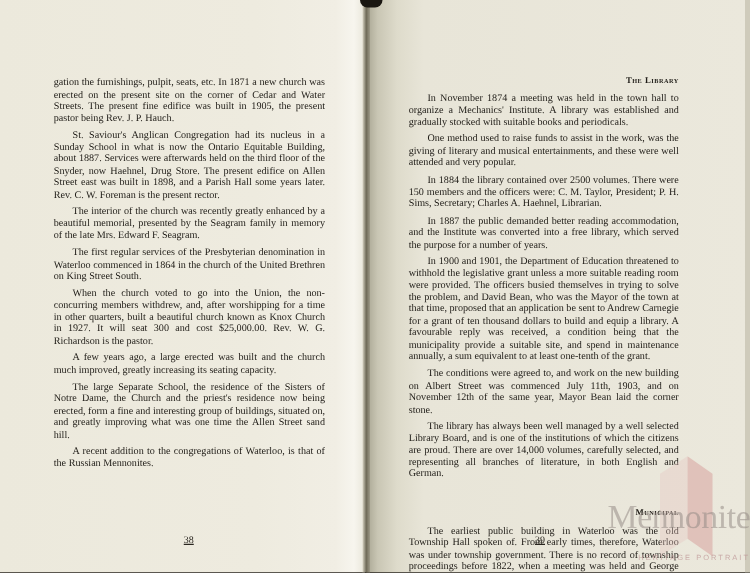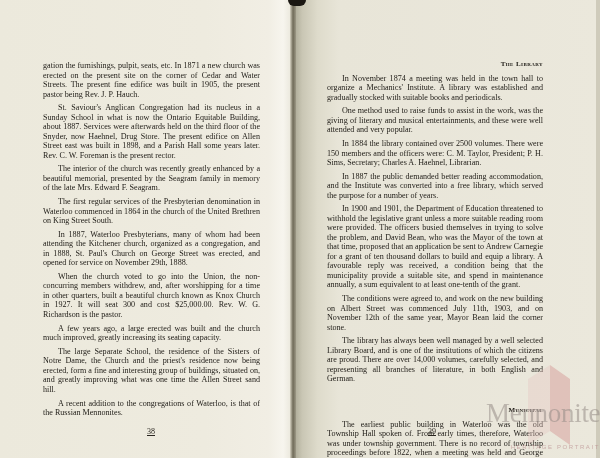--- a/index.html
+++ b/index.html
@@ -66,21 +66,20 @@
 </head>
 <body>
 
 <div class="spread">
   <div class="page-left">
     <div class="text-block left-text">
       <p class="cont">gation the furnishings, pulpit, seats, etc. In 1871 a new church was erected on the present site on the corner of Cedar and Water Streets. The present fine edifice was built in 1905, the present pastor being Rev. J. P. Hauch.</p>
       <p>St. Saviour's Anglican Congregation had its nucleus in a Sunday School in what is now the Ontario Equitable Building, about 1887. Services were afterwards held on the third floor of the Snyder, now Haehnel, Drug Store. The present edifice on Allen Street east was built in 1898, and a Parish Hall some years later. Rev. C. W. Foreman is the present rector.</p>
       <p>The interior of the church was recently greatly enhanced by a beautiful memorial, presented by the Seagram family in memory of the late Mrs. Edward F. Seagram.</p>
       <p>The first regular services of the Presbyterian denomination in Waterloo commenced in 1864 in the church of the United Brethren on King Street South.</p>
-      <p>In 1887, Waterloo Presbyterians, many of whom had been attending the Kitchener church, organized as a congregation, and in 1888, St. Paul's Church on George Street was erected, and opened for service on November 29th, 1888.</p>
       <p>When the church voted to go into the Union, the non-concurring members withdrew, and, after worshipping for a time in other quarters, built a beautiful church known as Knox Church in 1927. It will seat 300 and cost $25,000.00. Rev. W. G. Richardson is the pastor.</p>
       <p>A few years ago, a large erected was built and the church much improved, greatly increasing its seating capacity.</p>
       <p>The large Separate School, the residence of the Sisters of Notre Dame, the Church and the priest's residence now being erected, form a fine and interesting group of buildings, situated on, and greatly improving what was one time the Allen Street sand hill.</p>
       <p>A recent addition to the congregations of Waterloo, is that of the Russian Mennonites.</p>
 
     </div>
     <div class="page-number pn-left">38</div>
   </div>
 
   <div class="page-right">

